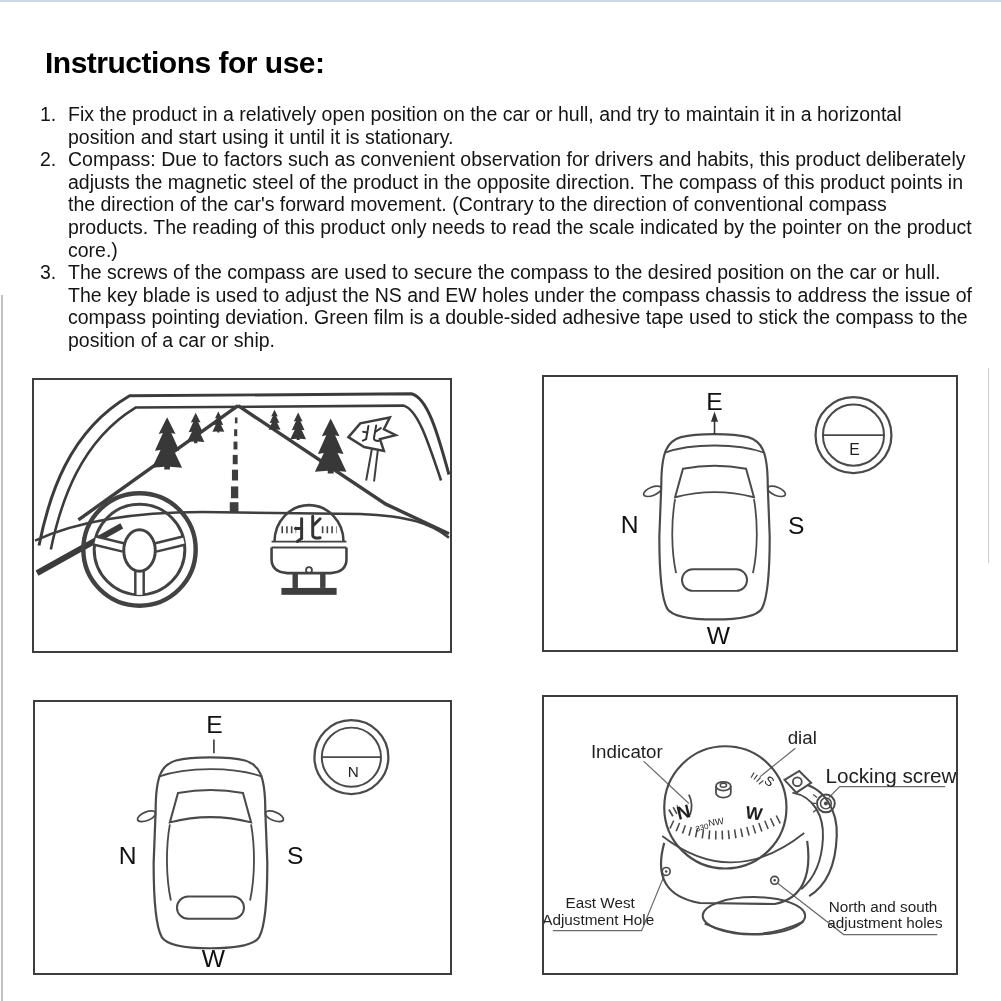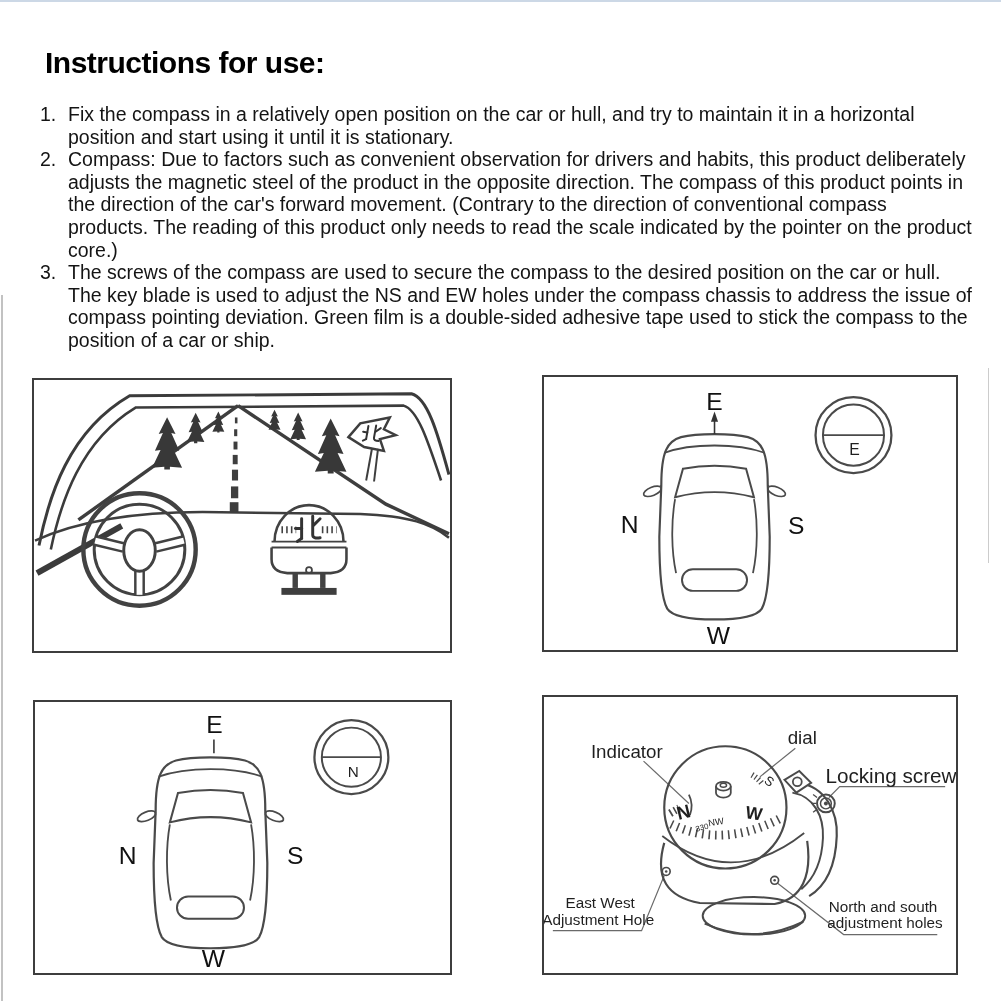--- a/index.html
+++ b/index.html
@@ -41,21 +41,21 @@
 
 <div class="scan-top-line"></div>
 <div class="scan-left-line"></div>
 <div class="scan-right-line"></div>
 
 <div class="page-title">Instructions for use:</div>
 
 <div class="instructions">
   <div class="instr-item">
     <span class="instr-num">1.</span>
-    <div class="instr-text">Fix the compass in a relatively open position on the car or hull, and try to maintain it in a horizontal position and start using it until it is stationary.</div>
+    <div class="instr-text">Fix the product in a relatively open position on the car or hull, and try to maintain it in a horizontal position and start using it until it is stationary.</div>
   </div>
   <div class="instr-item">
     <span class="instr-num">2.</span>
     <div class="instr-text">Compass: Due to factors such as convenient observation for drivers and habits, this product deliberately adjusts the magnetic steel of the product in the opposite direction. The compass of this product points in the direction of the car's forward movement. (Contrary to the direction of conventional compass products. The reading of this product only needs to read the scale indicated by the pointer on the product core.)</div>
   </div>
   <div class="instr-item">
     <span class="instr-num">3.</span>
     <div class="instr-text">The screws of the compass are used to secure the compass to the desired position on the car or hull. The key blade is used to adjust the NS and EW holes under the compass chassis to address the issue of compass pointing deviation. Green film is a double-sided adhesive tape used to stick the compass to the position of a car or ship.</div>
   </div>
 </div>

